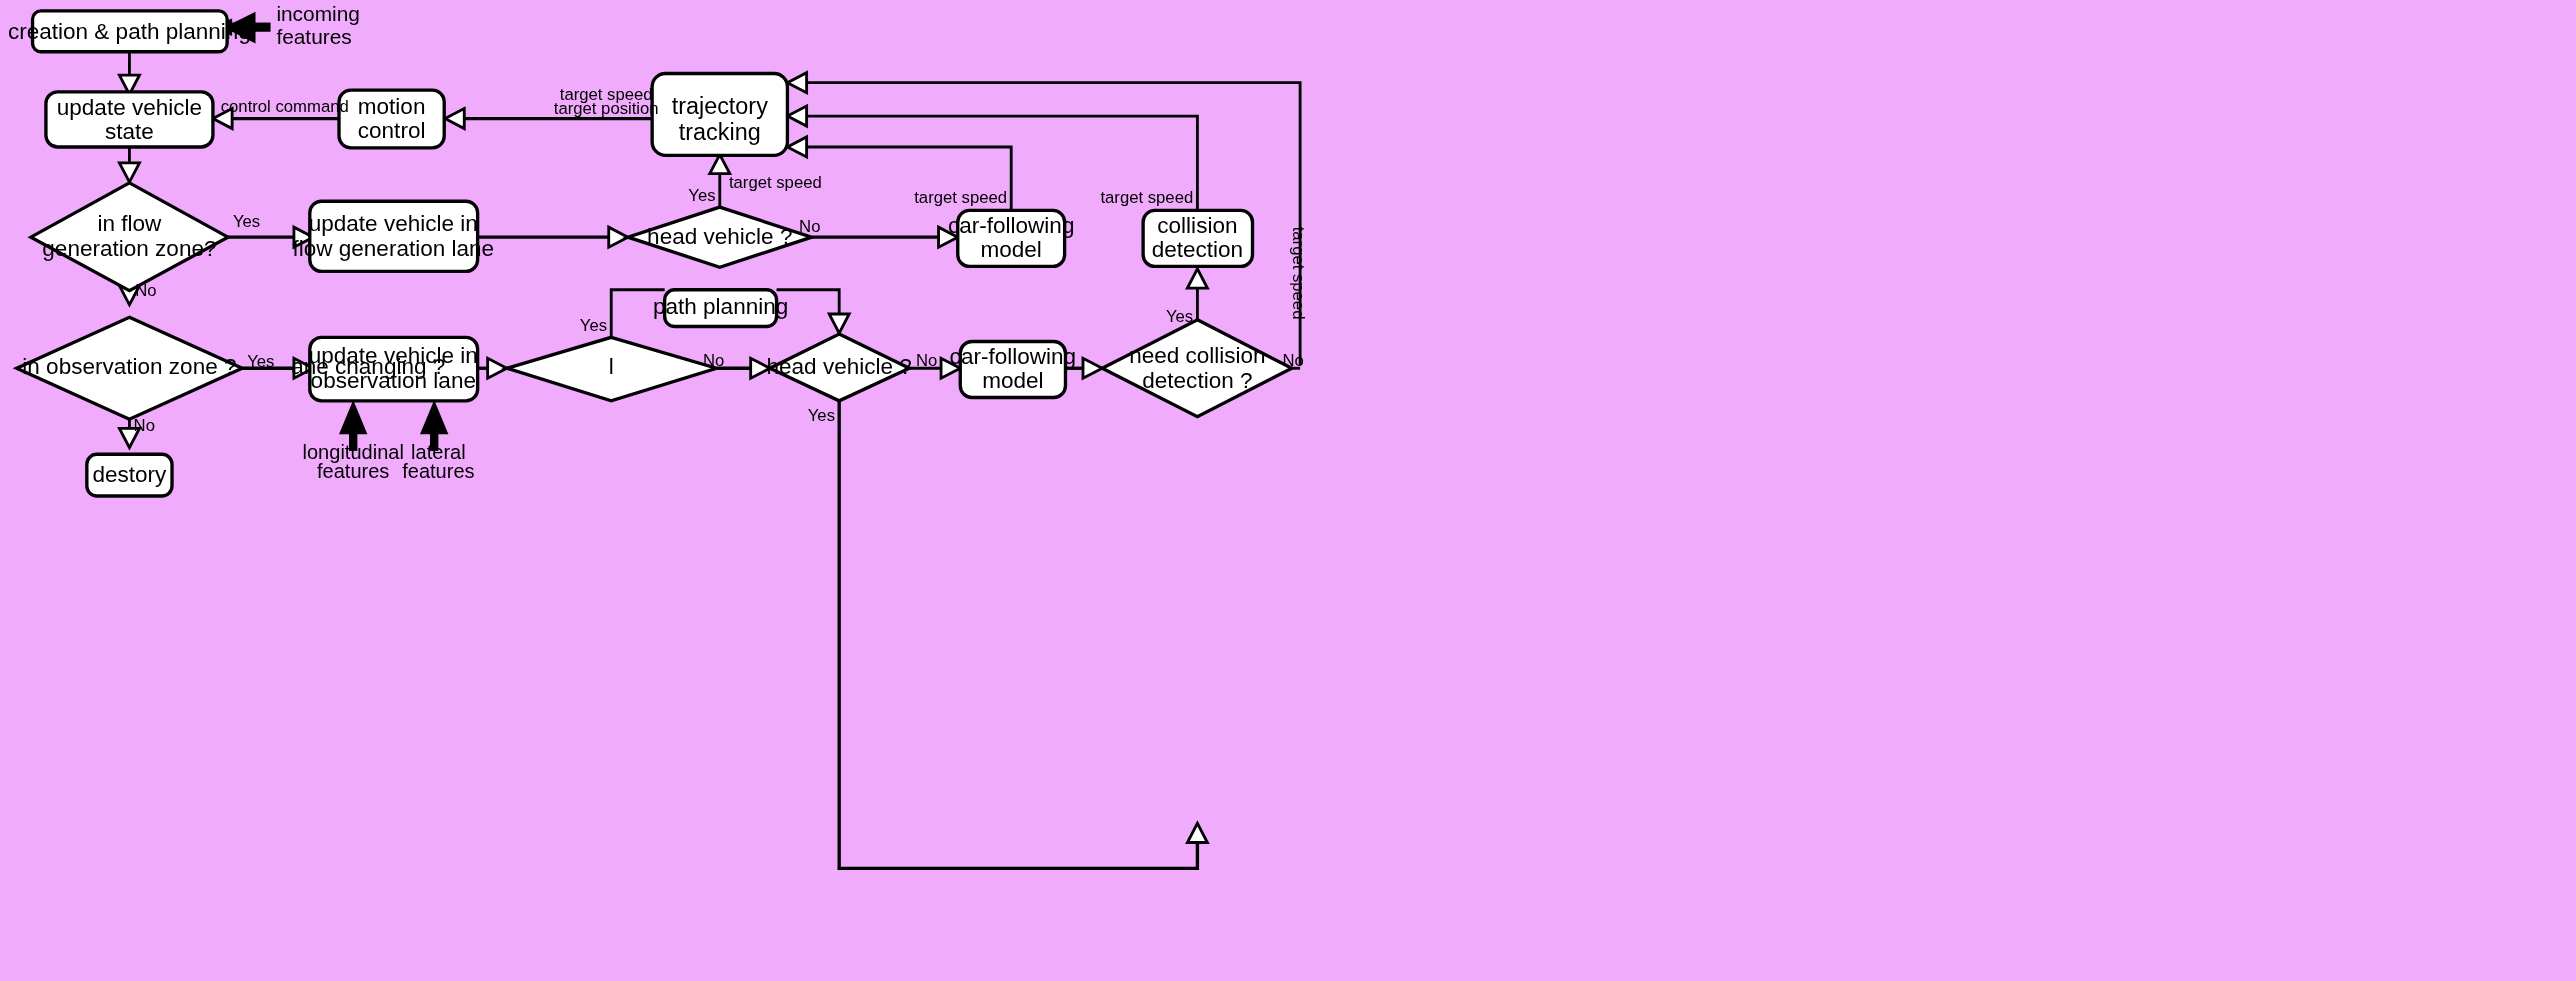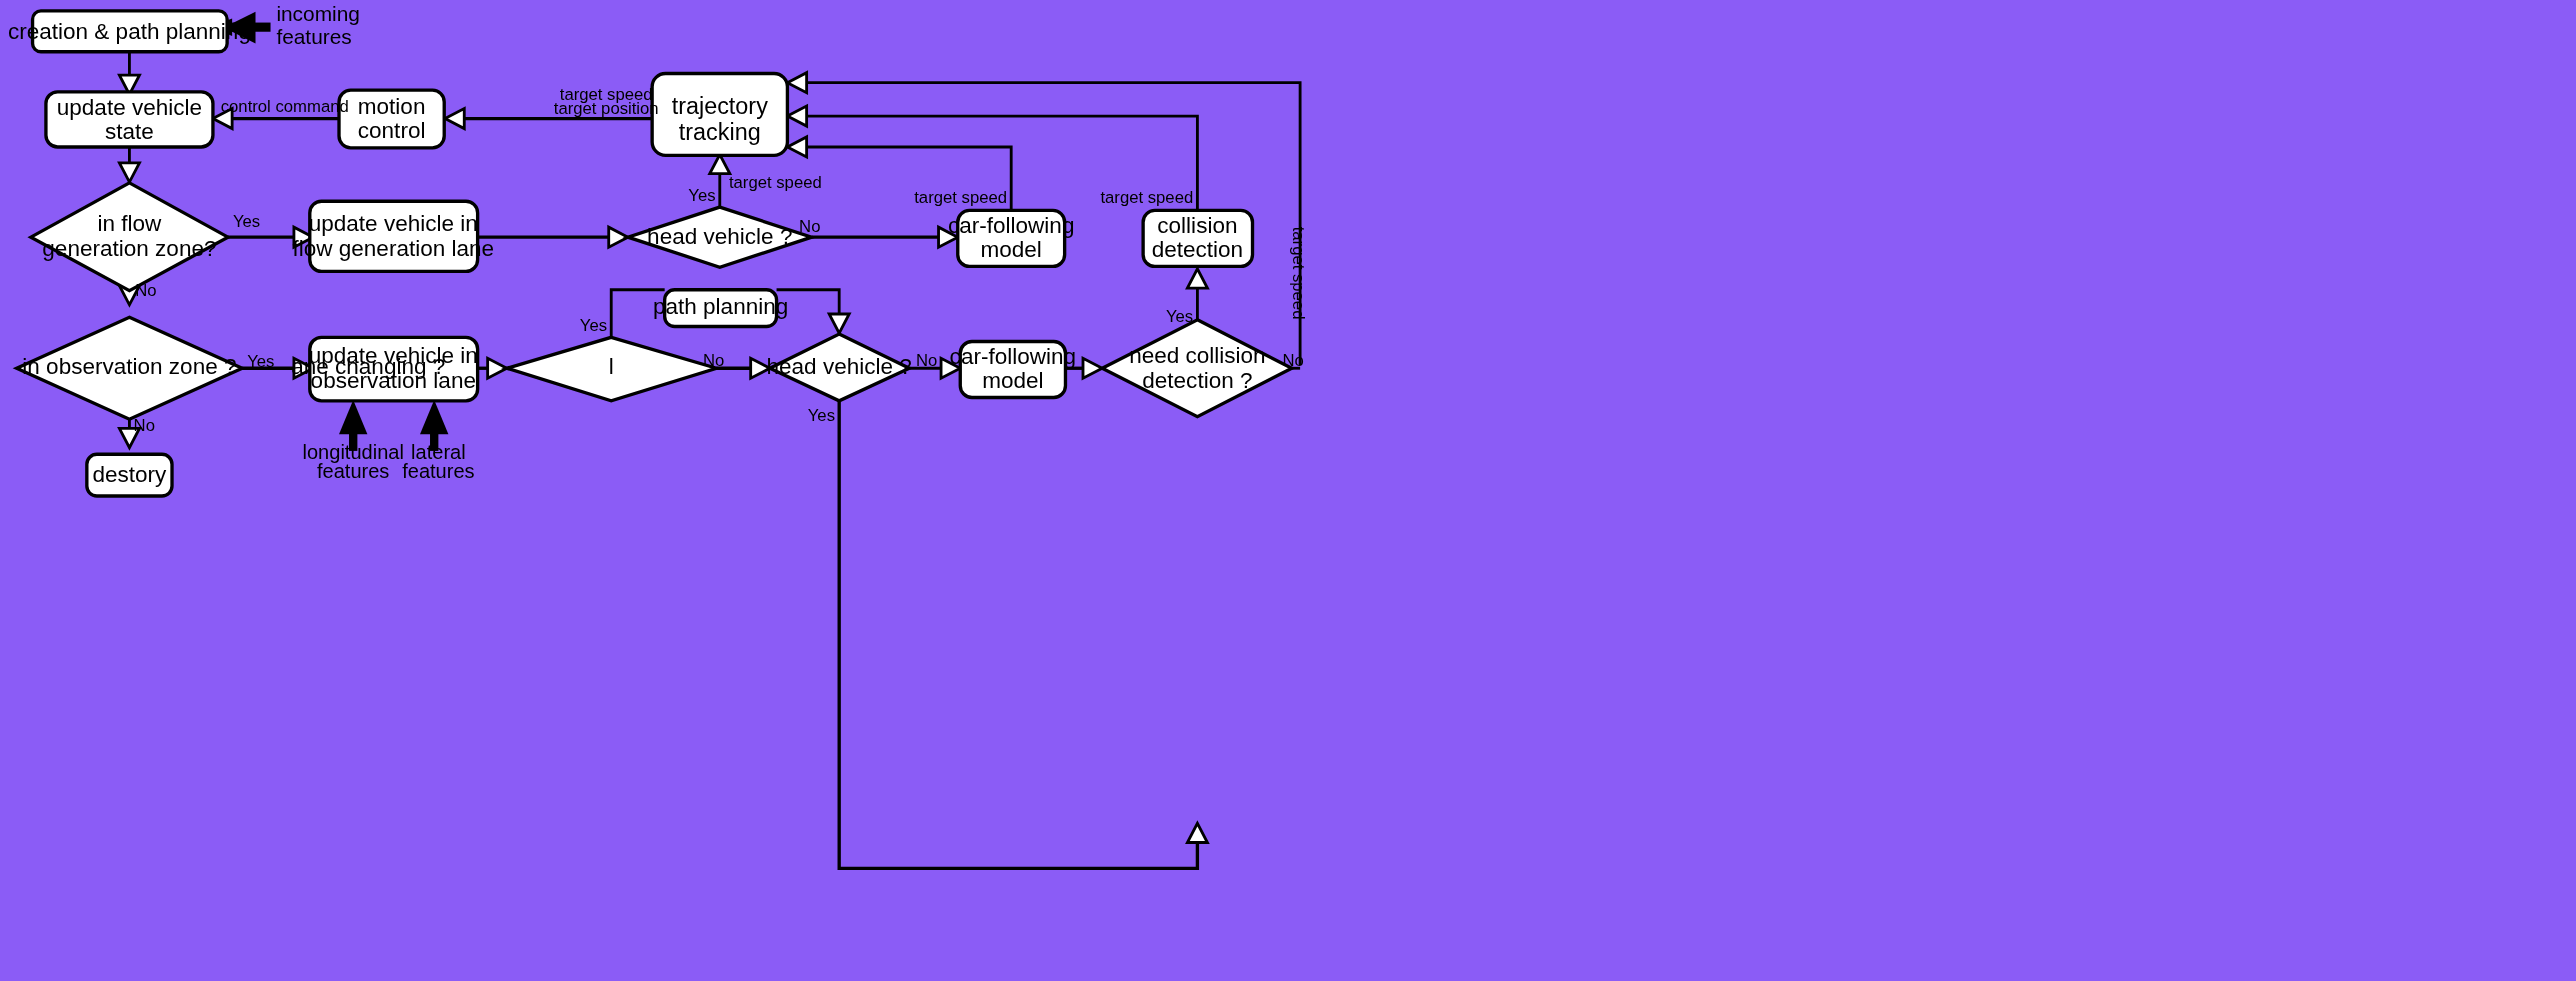--- a/index.html
+++ b/index.html
@@ -1,17 +1,17 @@
 <!DOCTYPE html>
 <html style="font-size:13.4px"><head>
 <meta charset="utf-8">
 <style>
   html,body{margin:0;padding:0;background:#ffffff;}
   body{font-family:"Liberation Sans","DejaVu Sans",sans-serif;}
-  #stage{position:relative;width:2576px;height:982px;background:#8b5cf6;overflow:hidden;}
+  #stage{position:relative;width:2576px;height:982px;background:#f0abfc;overflow:hidden;}
   #stage svg{position:absolute;left:0;top:0;width:2576px;height:982px;}
   .nodeText{font-family:"Liberation Sans","DejaVu Sans",sans-serif;fill:#000;text-anchor:middle;dominant-baseline:middle;}
   .t28{font-size:28px;}
   .t27{font-size:27px;}
   .edgeLbl{font-family:"Liberation Sans","DejaVu Sans",sans-serif;fill:#000;font-size:20px;}
   .edgeLbl.mid{text-anchor:middle;}
   .edgeLbl.start{text-anchor:start;}
   .edgeLbl.end{text-anchor:end;}
   .featLbl{font-family:"Liberation Sans","DejaVu Sans",sans-serif;fill:#000;font-size:24px;text-anchor:middle;}
   .incLbl{font-family:"Liberation Sans","DejaVu Sans",sans-serif;fill:#000;font-size:25px;text-anchor:start;}

